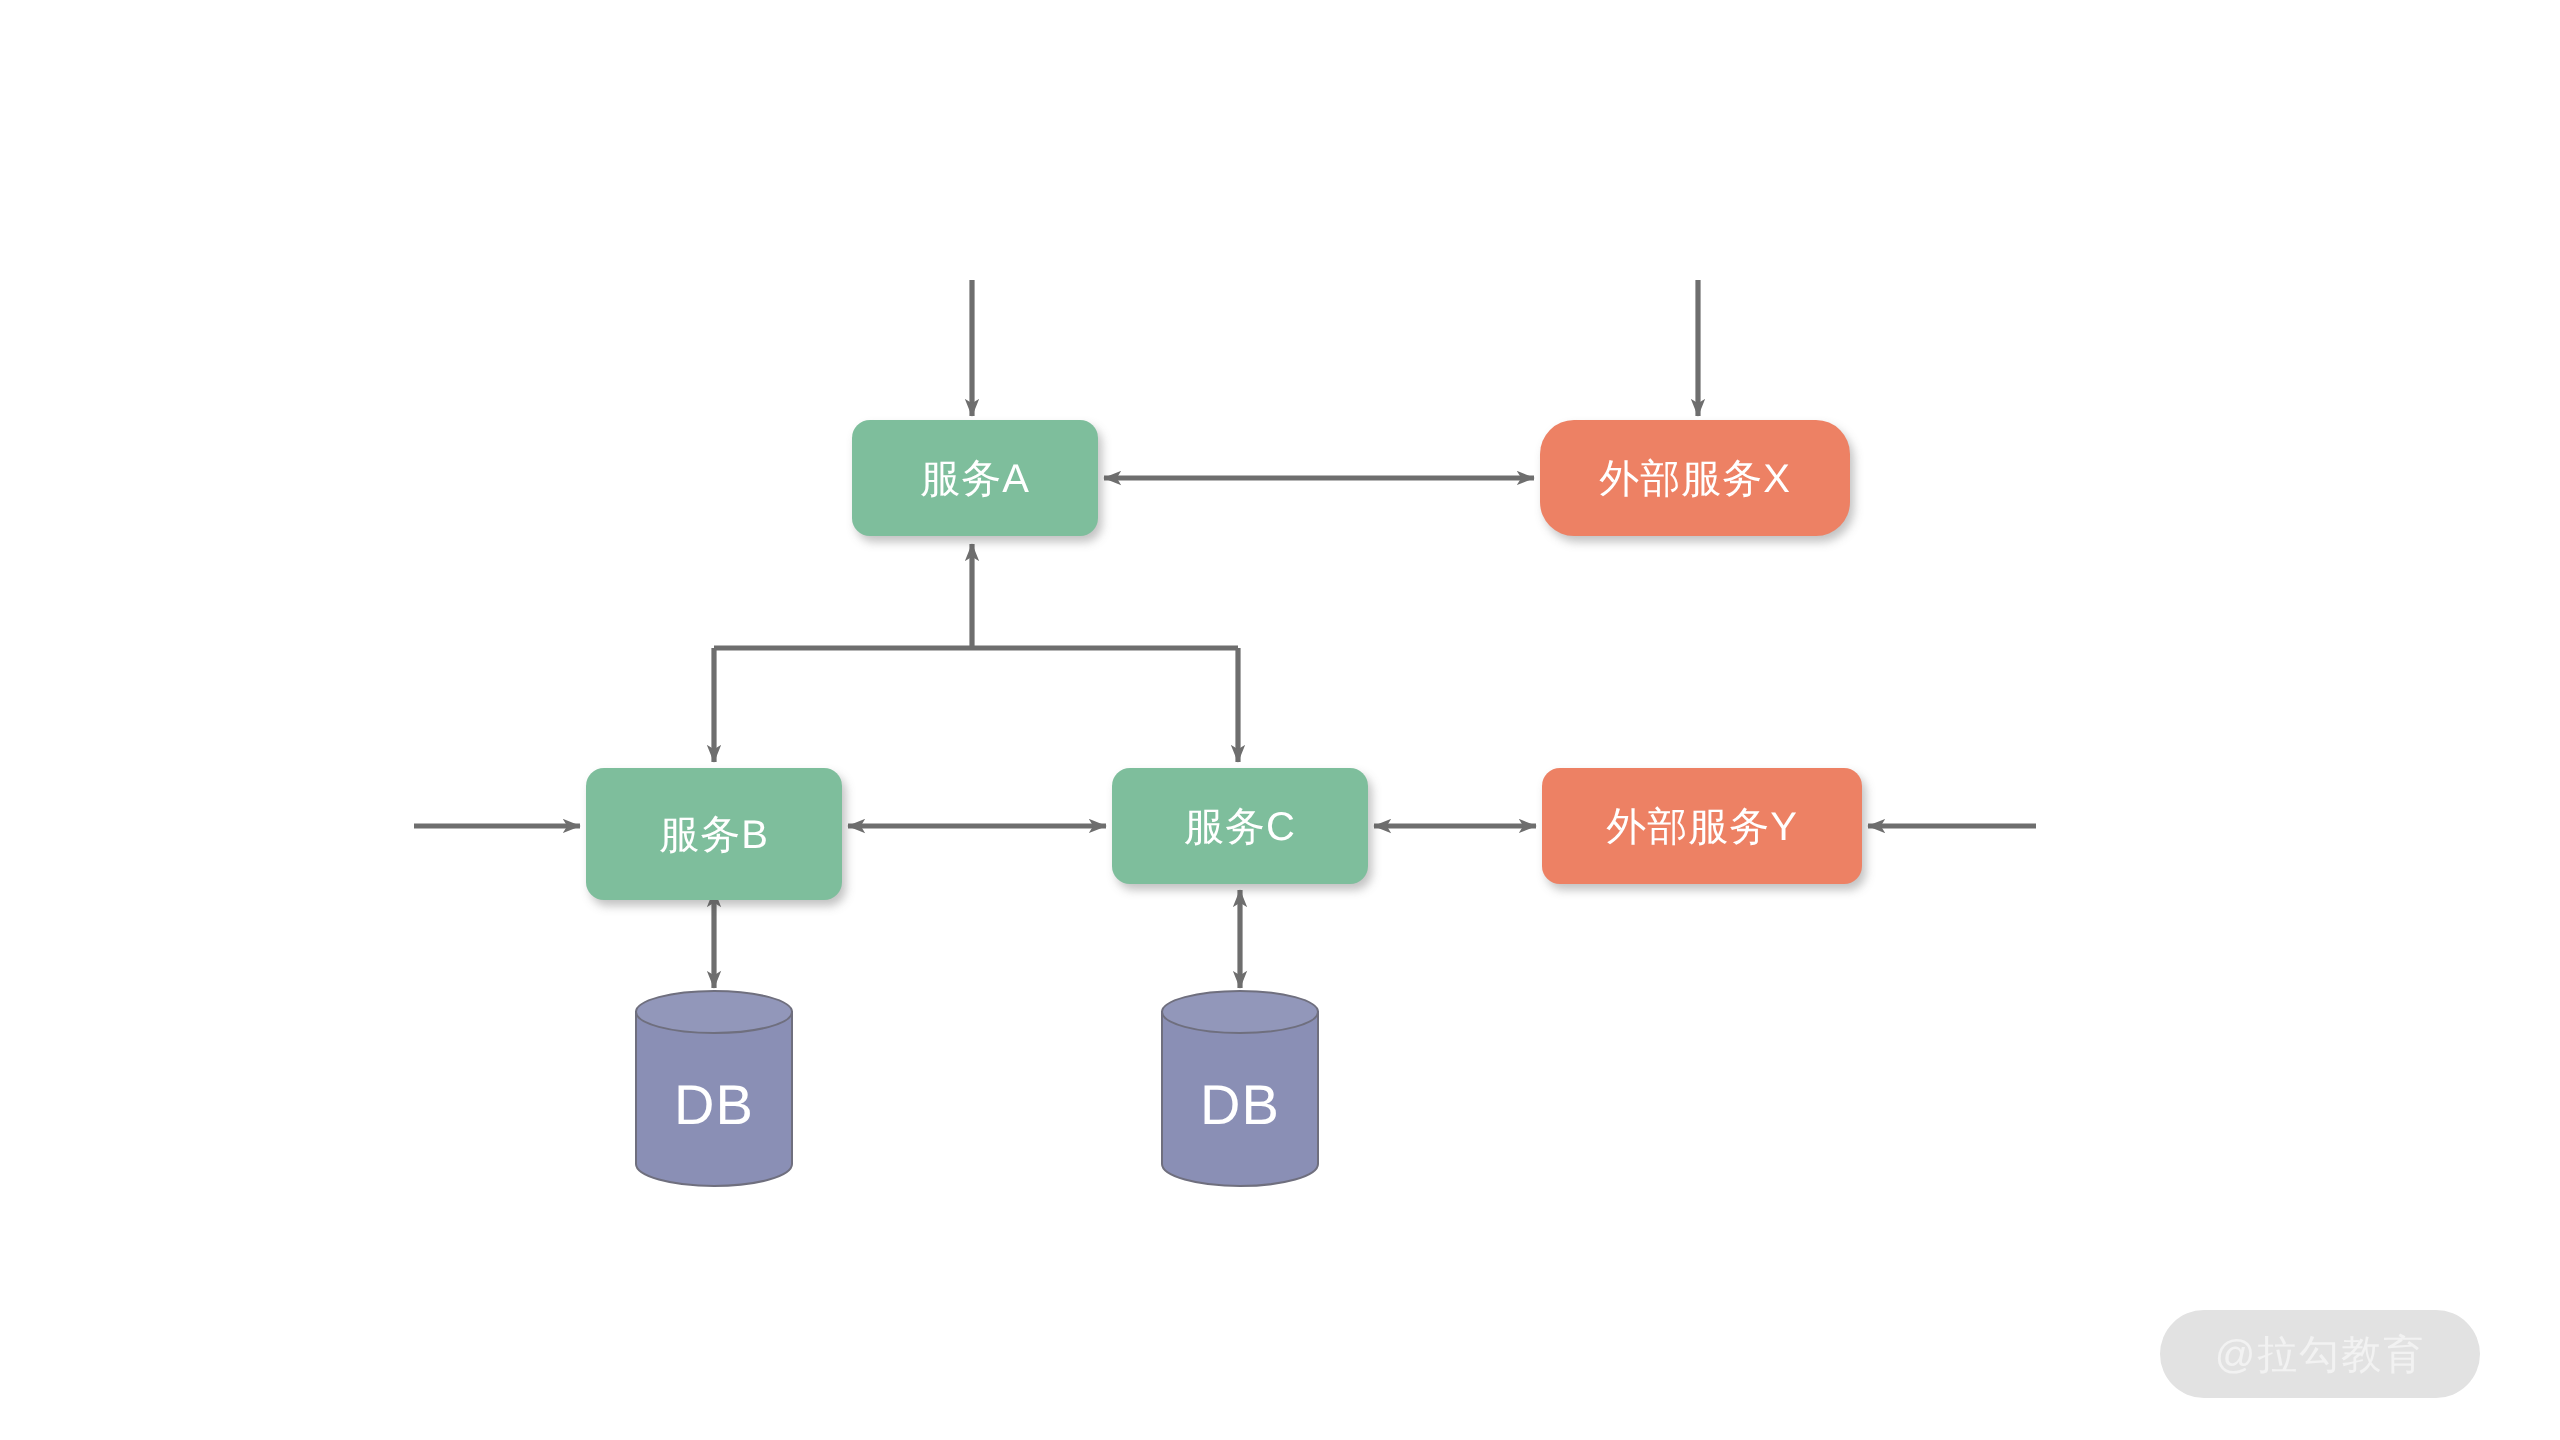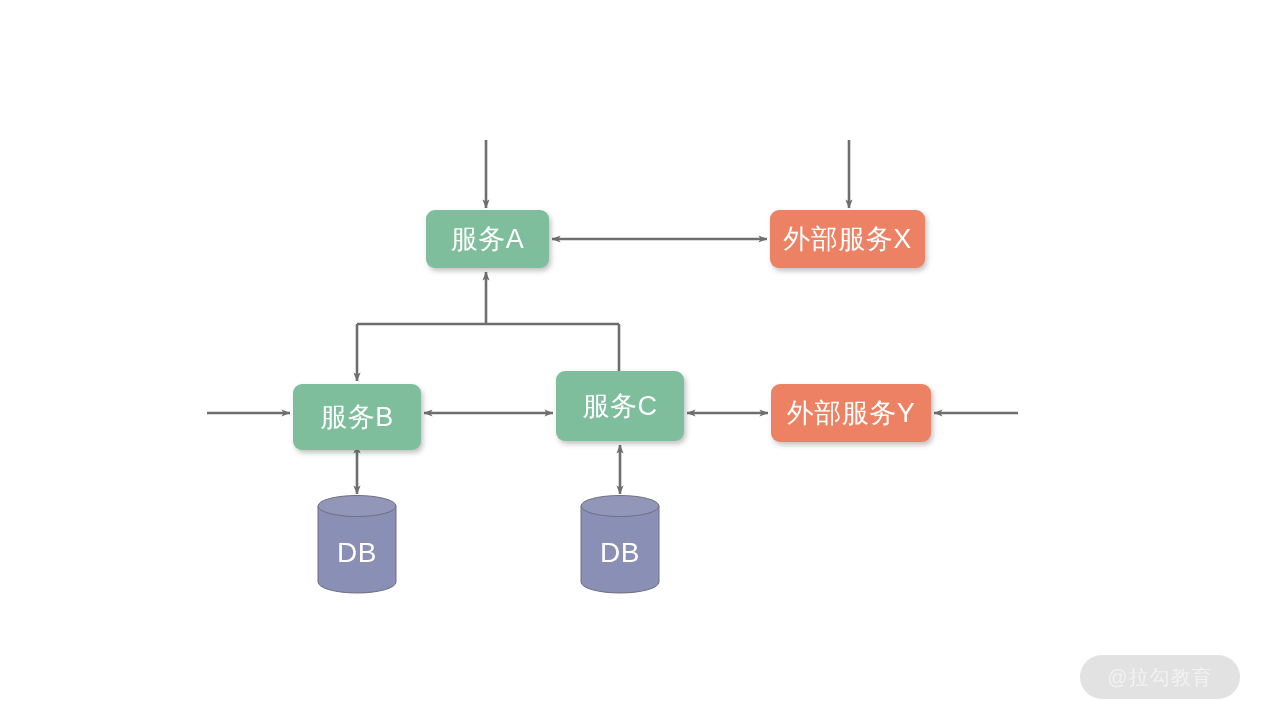--- a/index.html
+++ b/index.html
@@ -25,21 +25,21 @@
     height: 720px;
   }
   .node {
     position: absolute;
     display: flex;
     align-items: center;
     justify-content: center;
     box-sizing: border-box;
     border-radius: 9px;
     color: #ffffff;
-    font-size: 27px;
+    font-size: 20px;
     letter-spacing: 0.5px;
     box-shadow: 2px 3px 5px rgba(80, 80, 80, 0.35);
     user-select: none;
   }
   .node.green {
     background: #7ebe9c;
   }
   .node.orange {
     background: #ed8164;
   }
@@ -120,29 +120,29 @@
       <line x1="357" y1="494" x2="357" y2="445" marker-start="url(#arrow-start)" marker-end="url(#arrow-end)"></line>
 
       <line x1="620" y1="494" x2="620" y2="445" marker-start="url(#arrow-start)" marker-end="url(#arrow-end)"></line>
     </g>
   </svg>
 
   <div class="node green" style="left:426px; top:210px; width:123px; height:58px;">
     <span>服务A</span>
   </div>
 
-  <div class="node orange" style="left:770px; top:210px; width:155px; height:58px;">
+  <div class="node orange" style="left:770px; top:210px; width:155px; height:58px;border-radius:17px;">
     <span>外部服务X</span>
   </div>
 
   <div class="node green" style="left:293px; top:384px; width:128px; height:66px;">
     <span>服务B</span>
   </div>
 
-  <div class="node green" style="left:556px; top:371px; width:128px; height:70px;">
+  <div class="node green" style="left:556px; top:384px; width:128px; height:58px;">
     <span>服务C</span>
   </div>
 
   <div class="node orange" style="left:771px; top:384px; width:160px; height:58px;">
     <span>外部服务Y</span>
   </div>
 
   <div class="db" style="left:317px; top:495px;">
     <svg width="80" height="98" viewBox="0 0 80 98" xmlns="http://www.w3.org/2000/svg">
       <g filter="none">

